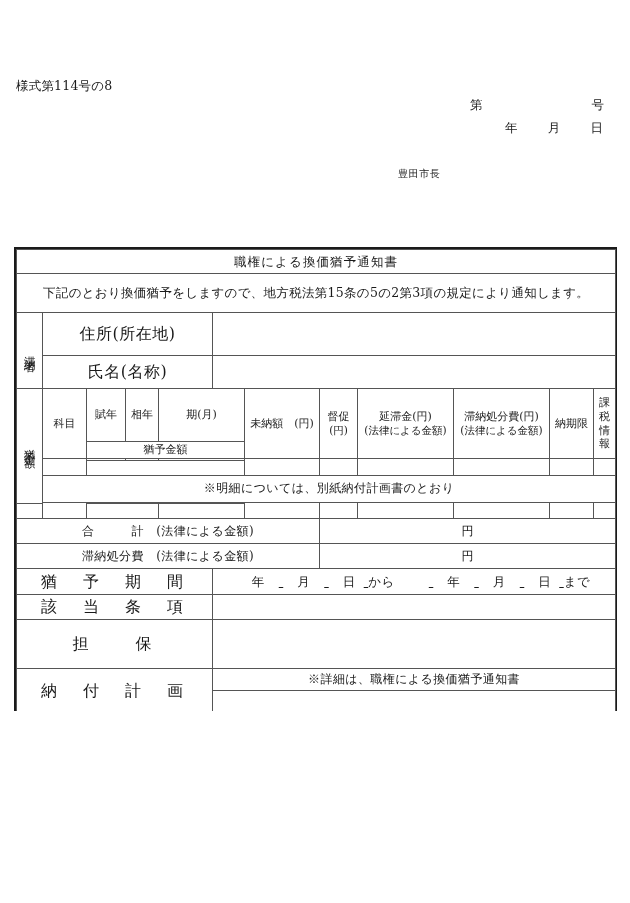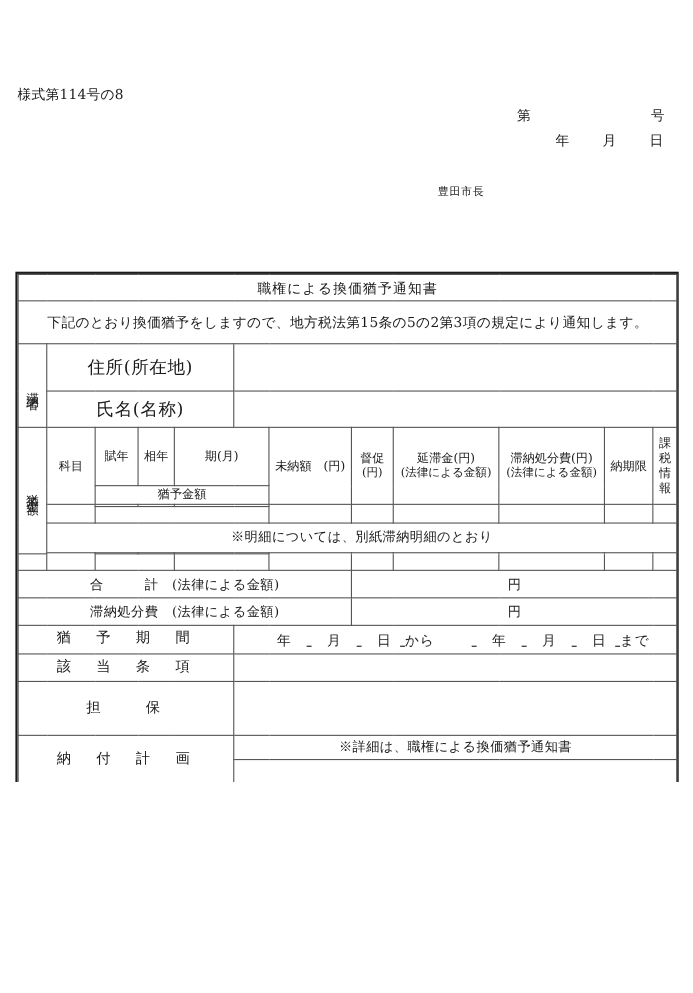--- a/index.html
+++ b/index.html
@@ -137,21 +137,21 @@
     text-align: right;
     padding-right: 8px;
     font-size: 12px;
   }
   .note-cell {
     font-size: 12px;
     letter-spacing: 0.4px;
   }
   .spaced {
     letter-spacing: 5px;
-    font-size: 13px;
+    font-size: 16px;
   }
   .period-val {
     font-size: 12.5px;
     letter-spacing: 0.5px;
     text-decoration: underline;
   }
   .period-val span { display: inline-block; }
   .remarks-cell {
     text-align: left;
     vertical-align: top;
@@ -258,21 +258,21 @@
           <td rowspan="2"></td>
           <td rowspan="2"></td>
           <td rowspan="2"></td>
           <td class="no-r" rowspan="2"></td>
         </tr>
         <tr>
           <td colspan="4" style="height:14px"></td>
         </tr>
 
         <tr>
-          <td class="note-cell no-r" colspan="11" style="height:26px">※明細については、別紙滞納明細のとおり</td>
+          <td class="note-cell no-r" colspan="11" style="height:26px">※明細については、別紙納付計画書のとおり</td>
         </tr>
 
         <tr>
           <td rowspan="2" style="height:13px"></td>
           <td></td>
           <td></td>
           <td colspan="2"></td>
           <td rowspan="2"></td>
           <td rowspan="2"></td>
           <td rowspan="2"></td>

